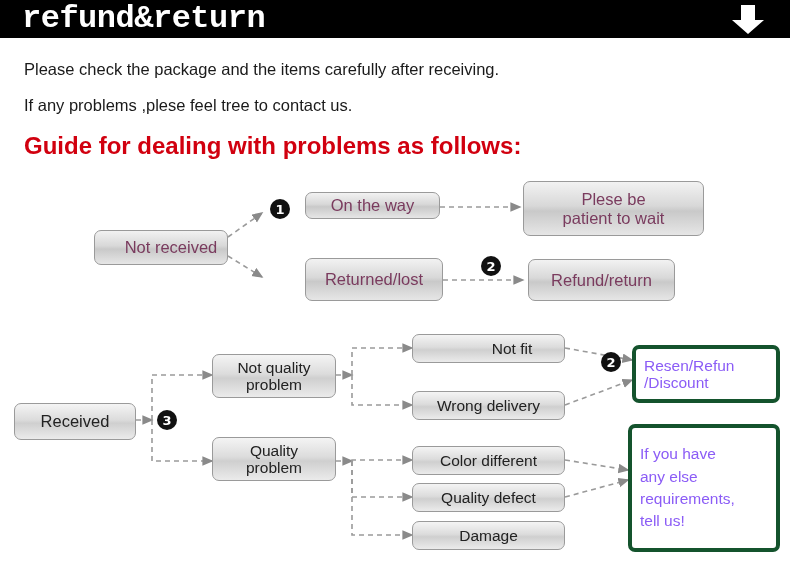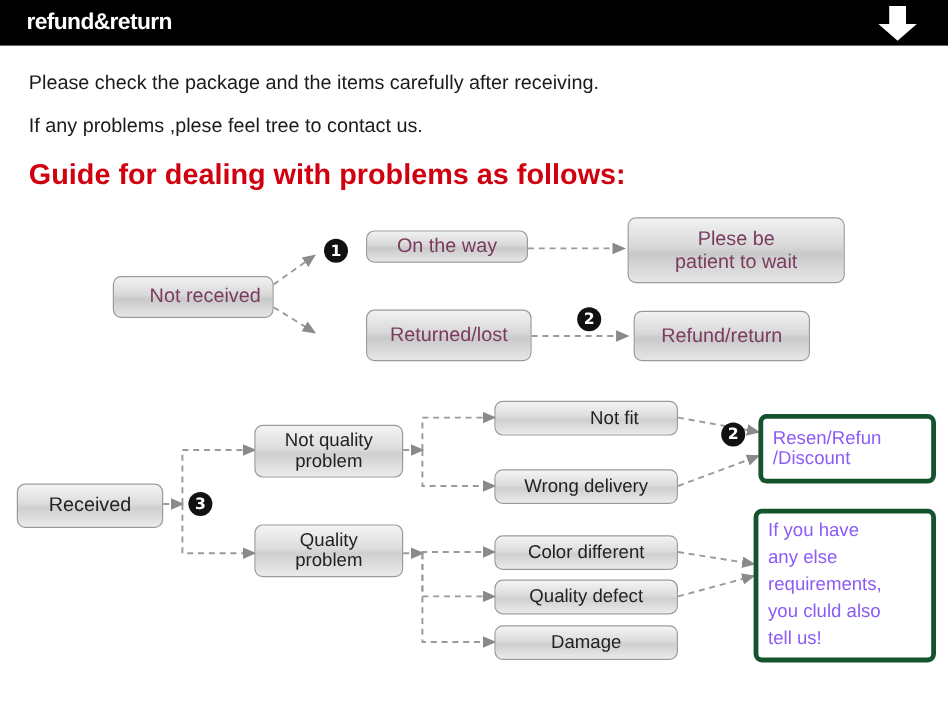--- a/index.html
+++ b/index.html
@@ -11,23 +11,23 @@
     overflow:hidden;
   }
   
   #header{
     position:absolute;left:0;top:0;width:790px;height:38px;
     background:#000000;
   }
   #header-title{
     position:absolute;left:22px;top:2px;
     color:#ffffff;
-    font-family:Liberation Sans, sans-serif;
+    font-family:Liberation Mono, monospace;
     font-weight:bold;
-    font-size:19px;
+    font-size:32px;
     letter-spacing:-0.5px;
     line-height:34px;
     white-space:nowrap;
   }
   #header-arrow{
     position:absolute;right:24px;top:5px;
     width:36px;height:30px;
   }
   
   .intro{
@@ -201,15 +201,14 @@
 
 <div class="box white" style="left:632px;top:345px;width:148px;height:58px;font-size:15.5px;flex-direction:column;align-items:flex-start;padding-left:8px;justify-content:center;">
   <span>Resen/Refun</span>
   <span>/Discount</span>
 </div>
 
 <div class="box white" style="left:628px;top:424px;width:152px;height:128px;font-size:15.5px;flex-direction:column;align-items:flex-start;justify-content:center;padding-left:8px;line-height:1.45;">
   <span>If you have</span>
   <span>any else</span>
   <span>requirements,</span>
-  <span>you cluld also</span>
   <span>tell us!</span>
 </div>
 
 </body></html>

